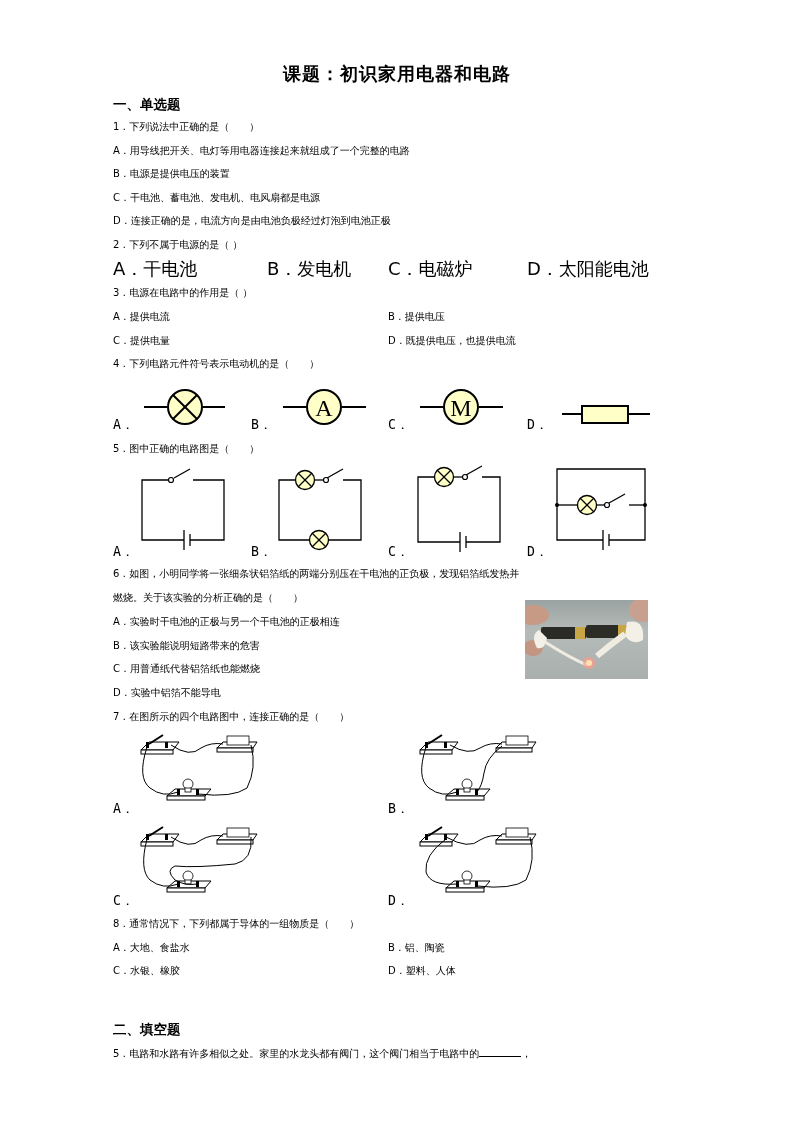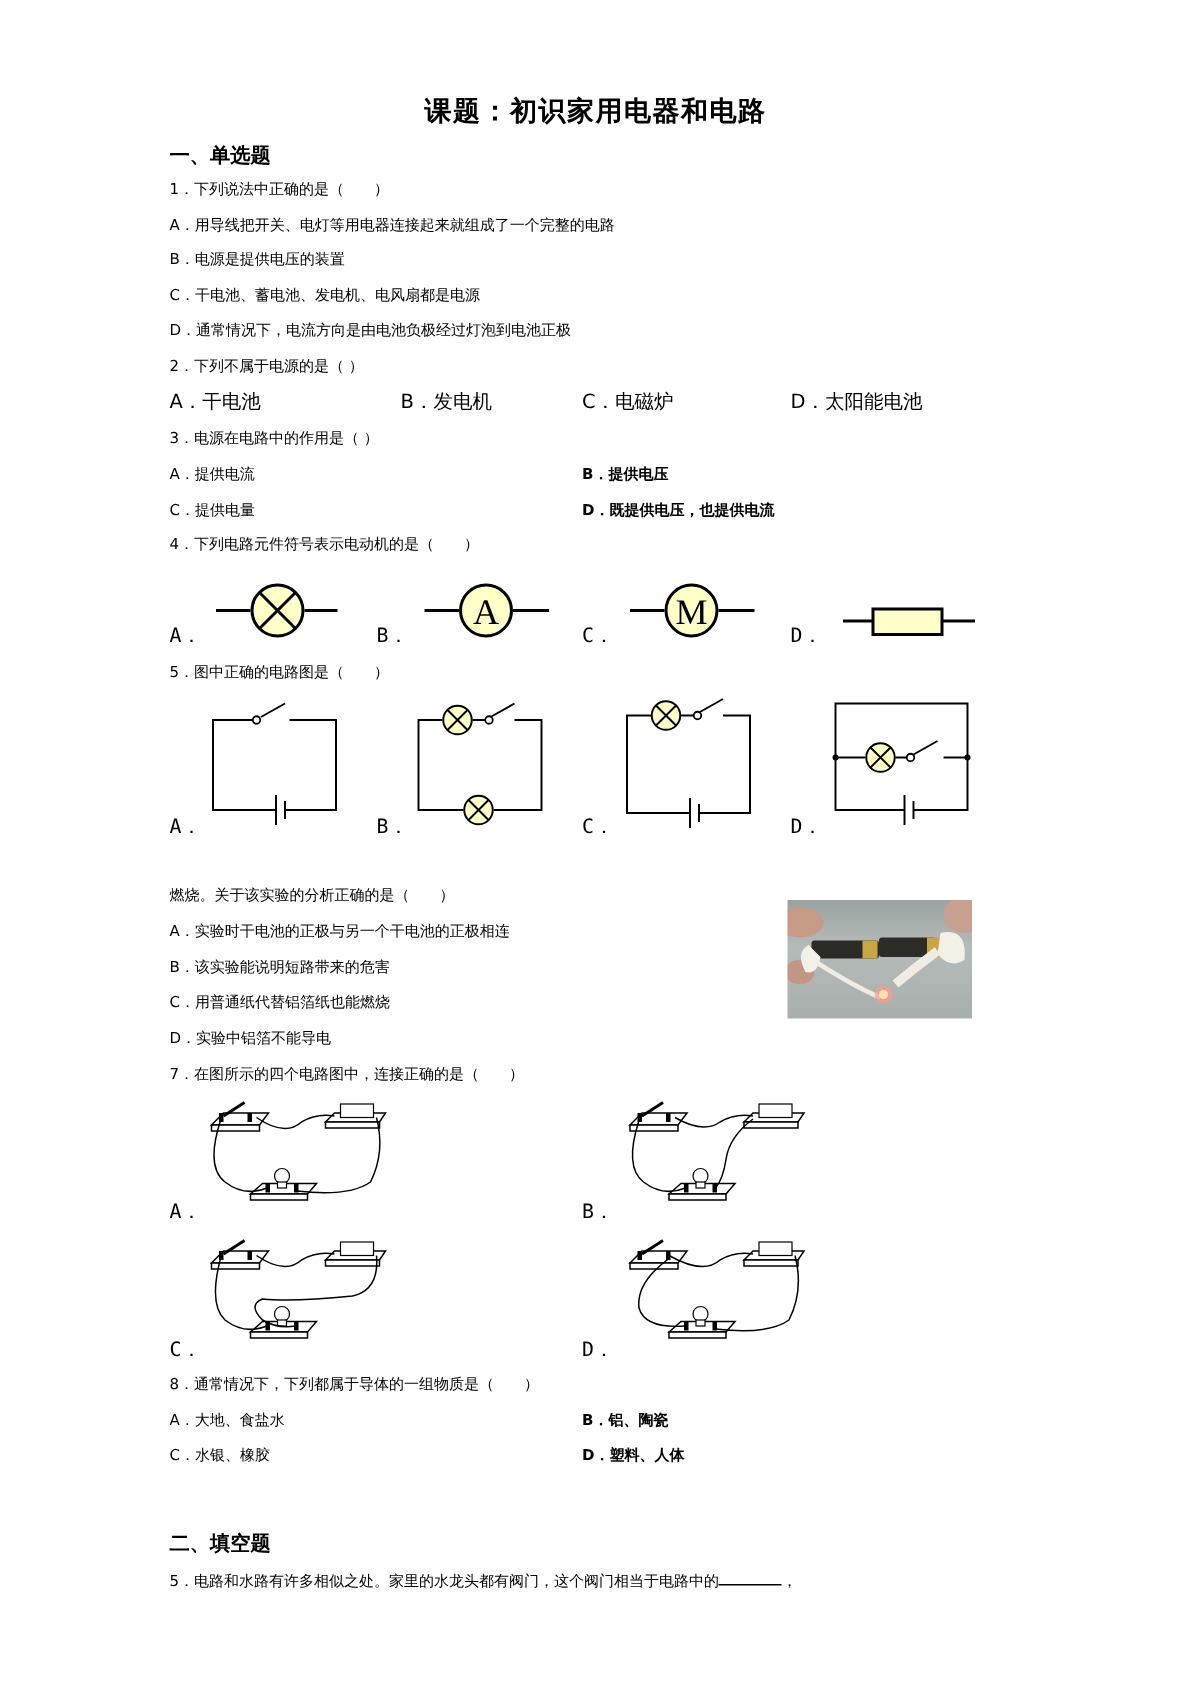--- a/index.html
+++ b/index.html
@@ -3,42 +3,42 @@
 <meta charset="utf-8">
 <style>
   html, body { margin: 0; padding: 0; background: #ffffff; }
   body { width: 794px; height: 1123px; position: relative; overflow: hidden;
          font-family: "DejaVu Sans", "Liberation Sans", sans-serif; color: #000; }
   .page { position: absolute; left: 0; top: 0; width: 794px; height: 941px; }
   .title { position: absolute; left: 0; width: 794px; top: 62px; text-align: center;
            font-size: 18px; font-weight: bold; letter-spacing: 1px; }
   .line { position: absolute; left: 113px; font-size: 10px; line-height: 18px; white-space: nowrap; }
   .sec { font-weight: bold; font-size: 13.5px; }
-  .col2 { left: 388px; font-weight: bold; }
-  .opt4 { position: absolute; font-size: 13px; line-height: 18px; white-space: nowrap; }
+  .col2 { left: 388px; }
+  .opt4 { position: absolute; font-size: 18px; line-height: 18px; white-space: nowrap; }
   .lbl { position: absolute; font-size: 13.2px; line-height: 18px; font-family: "DejaVu Sans Mono", "Liberation Mono", monospace; }
   .fig { position: absolute; }
   .photo { position: absolute; left: 525px; top: 600px; width: 123px; height: 79px;
            background: linear-gradient(180deg, #9aa3a2 0%, #b5bbb8 40%, #a9afac 100%); overflow: hidden; }
   .blank { display: inline-block; width: 42px; border-bottom: 1px solid #000; height: 12px; vertical-align: baseline; }
 </style>
 </head>
 <body>
 
 <div class="page">
 
   <div class="title">课题：初识家用电器和电路</div>
 
   <div class="line sec" style="top:95px">一、单选题</div>
 
   <div class="line" style="top:118px">1．下列说法中正确的是（　　）</div>
   <div class="line" style="top:142px">A．用导线把开关、电灯等用电器连接起来就组成了一个完整的电路</div>
   <div class="line" style="top:165px">B．电源是提供电压的装置</div>
   <div class="line" style="top:189px">C．干电池、蓄电池、发电机、电风扇都是电源</div>
-  <div class="line" style="top:212px">D．通常情况下，电流方向是由电池负极经过灯泡到电池正极</div>
+  <div class="line" style="top:212px">D．连接正确的是，电流方向是由电池负极经过灯泡到电池正极</div>
 
   <div class="line" style="top:236px">2．下列不属于电源的是（ ）</div>
   <div class="opt4" style="left:113px;top:260px">A．干电池</div>
   <div class="opt4" style="left:267px;top:260px">B．发电机</div>
   <div class="opt4" style="left:388px;top:260px">C．电磁炉</div>
   <div class="opt4" style="left:527px;top:260px">D．太阳能电池</div>
 
   <div class="line" style="top:284px">3．电源在电路中的作用是（ ）</div>
   <div class="line" style="top:308px">A．提供电流</div>
   <div class="line col2" style="top:308px">B．提供电压</div>
@@ -137,20 +137,21 @@
       <line x1="56" y1="69" x2="56" y2="81"></line>
     </g>
     <circle cx="4" cy="40" r="2" fill="#000"></circle>
     <circle cx="92" cy="40" r="2" fill="#000"></circle>
     <circle cx="34" cy="40" r="9.5" fill="#ffffc8" stroke="#000" stroke-width="1.3"></circle>
     <line x1="27" y1="33" x2="41" y2="47" stroke="#000" stroke-width="1.3"></line>
     <line x1="41" y1="33" x2="27" y2="47" stroke="#000" stroke-width="1.3"></line>
     <circle cx="54" cy="40" r="2.5" fill="#fff" stroke="#000" stroke-width="1.2"></circle>
   </svg>
 
+  <div class="line" style="top:565px">6．如图，小明同学将一张细条状铝箔纸的两端分别压在干电池的正负极，发现铝箔纸发热并</div>
   <div class="line" style="top:589px">燃烧。关于该实验的分析正确的是（　　）</div>
   <div class="line" style="top:613px">A．实验时干电池的正极与另一个干电池的正极相连</div>
   <div class="line" style="top:637px">B．该实验能说明短路带来的危害</div>
   <div class="line" style="top:660px">C．用普通纸代替铝箔纸也能燃烧</div>
   <div class="line" style="top:684px">D．实验中铝箔不能导电</div>
 
   <div class="photo">
     <svg width="123" height="79" viewBox="0 0 123 79">
       <ellipse cx="8" cy="15" rx="16" ry="10" fill="#c79a86"></ellipse>
       <ellipse cx="118" cy="10" rx="14" ry="12" fill="#c8a090"></ellipse>

